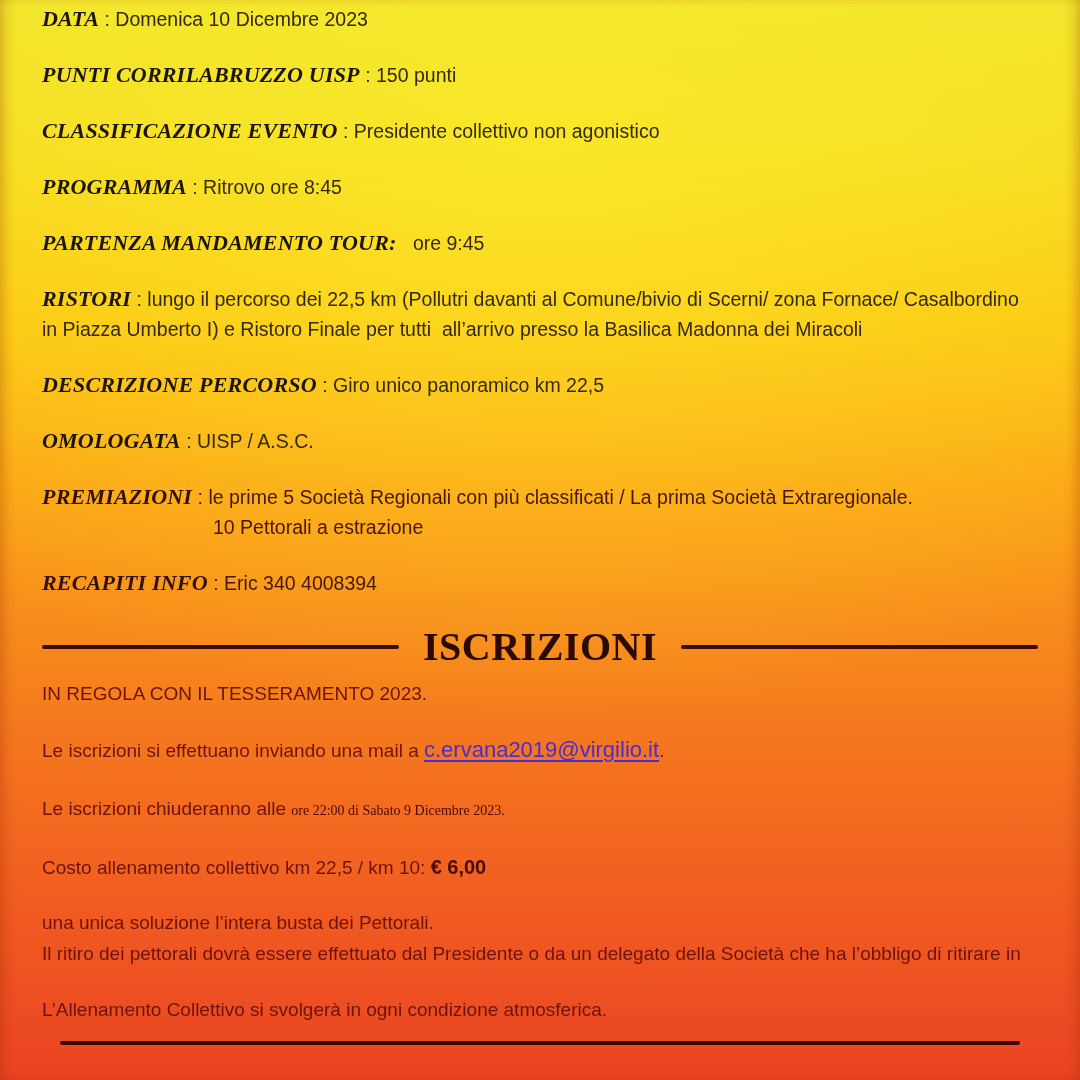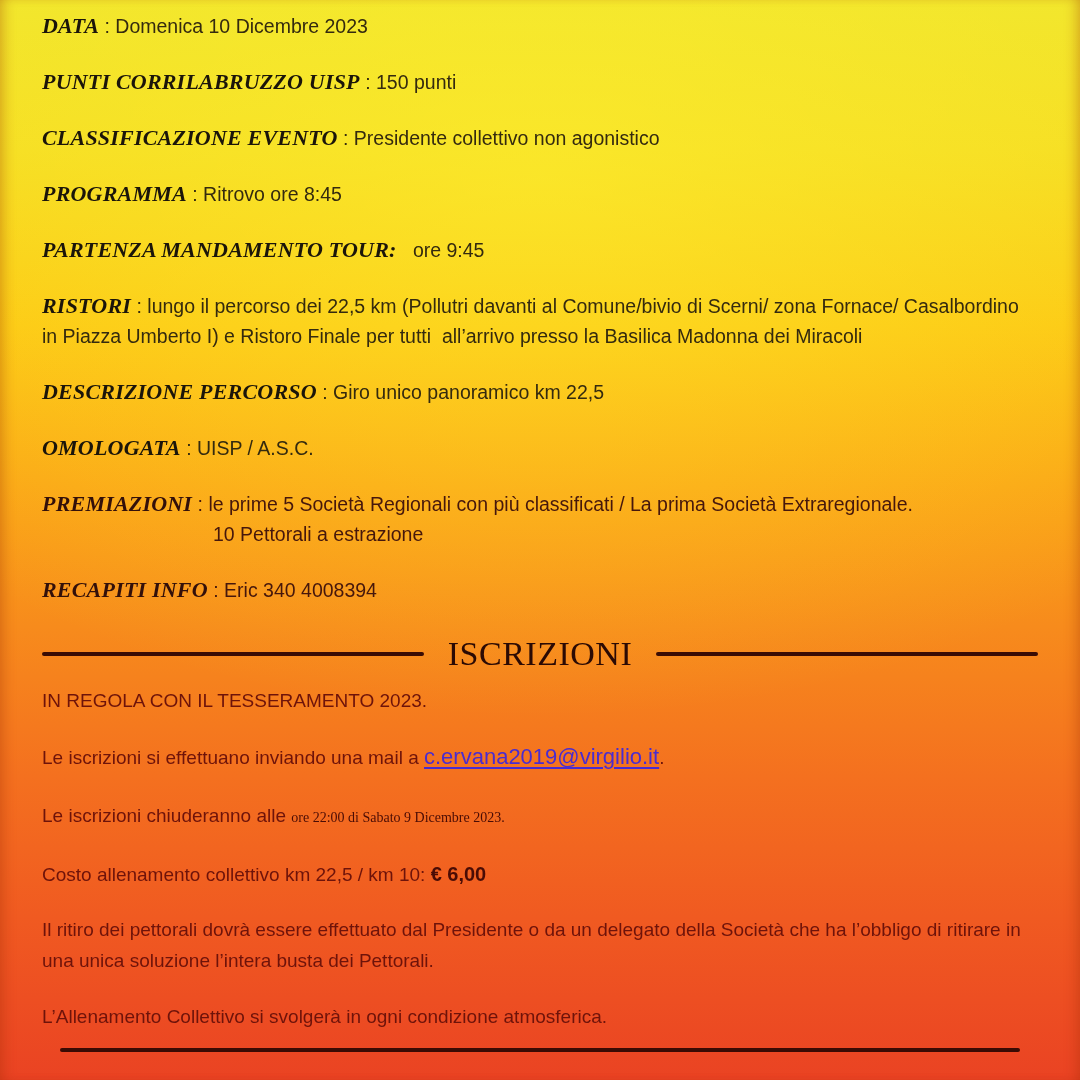--- a/index.html
+++ b/index.html
@@ -1,21 +1,21 @@
 <!DOCTYPE html>
 <html><head>
 <meta charset="utf-8">
 <style>
   * { margin:0; padding:0; box-sizing:border-box; }
   html,body { background:#888; }
   .page {
     position:relative;
     width:1080px; height:1080px;
     overflow:hidden;
-    padding:11px 42px 0 42px;
+    padding:4px 42px 0 42px;
     background-image:
       radial-gradient(110% 70% at 50% 16%, rgba(255,238,46,0.55) 0%, rgba(255,230,40,0.22) 45%, rgba(255,150,30,0) 72%),
       linear-gradient(180deg,
         #efe72e 0%,
         #f4de24 14%,
         #fcc714 30%,
         #fba517 45%,
         #f78b1c 58%,
         #f4701f 72%,
         #f05a21 85%,
@@ -36,21 +36,21 @@
   .row .val2 { display:block; }
   .row.indent2 .val2 { margin-left:171px; }
   .row.warm .lbl { color:#33100a; }
   .row.warm, .row.warm .sep, .row.warm .val { color:#46170c; }
 
   
   .heading-row { display:flex; align-items:center; gap:24px; margin:4px 0 8px 0; height:46px; }
   .hline { flex:1; height:4px; background:#3a0c04; border-radius:2px; }
   .heading-row h2 {
     font-family:"Liberation Serif","DejaVu Serif",serif;
-    font-weight:normal; font-size:34px; line-height:44px;
+    font-weight:bold; font-size:40px; line-height:44px;
     color:#2b0a04; letter-spacing:.5px; white-space:nowrap;
   }
 
   
   .para { font-size:19px; line-height:31px; color:#6e130a; }
   .para .pline { display:block; }
   .p1 { margin-bottom:23px; }
   .p2 { margin-bottom:24px; line-height:36px; }
   .p3 { margin-bottom:26px; }
   .p4 { margin-bottom:24px; }
@@ -136,22 +136,22 @@
 
   <div class="para p3">
     <span>Le iscrizioni chiuderanno alle </span><span class="bold-serif">ore 22:00 di Sabato 9 Dicembre 2023.</span>
   </div>
 
   <div class="para p4">
     <span>Costo allenamento collettivo km 22,5 / km 10: </span><span class="bold-sans">€ 6,00</span>
   </div>
 
   <div class="para p5">
+    <span class="pline">una unica soluzione l’intera busta dei Pettorali.</span>
     <span class="pline">Il ritiro dei pettorali dovrà essere effettuato dal Presidente o da un delegato della Società che ha l’obbligo di ritirare in</span>
-    <span class="pline">una unica soluzione l’intera busta dei Pettorali.</span>
   </div>
 
   <div class="para p6">
     <span>L’Allenamento Collettivo si svolgerà in ogni condizione atmosferica.</span>
   </div>
 
   <div class="footer-rule"></div>
 
 </div>
 

